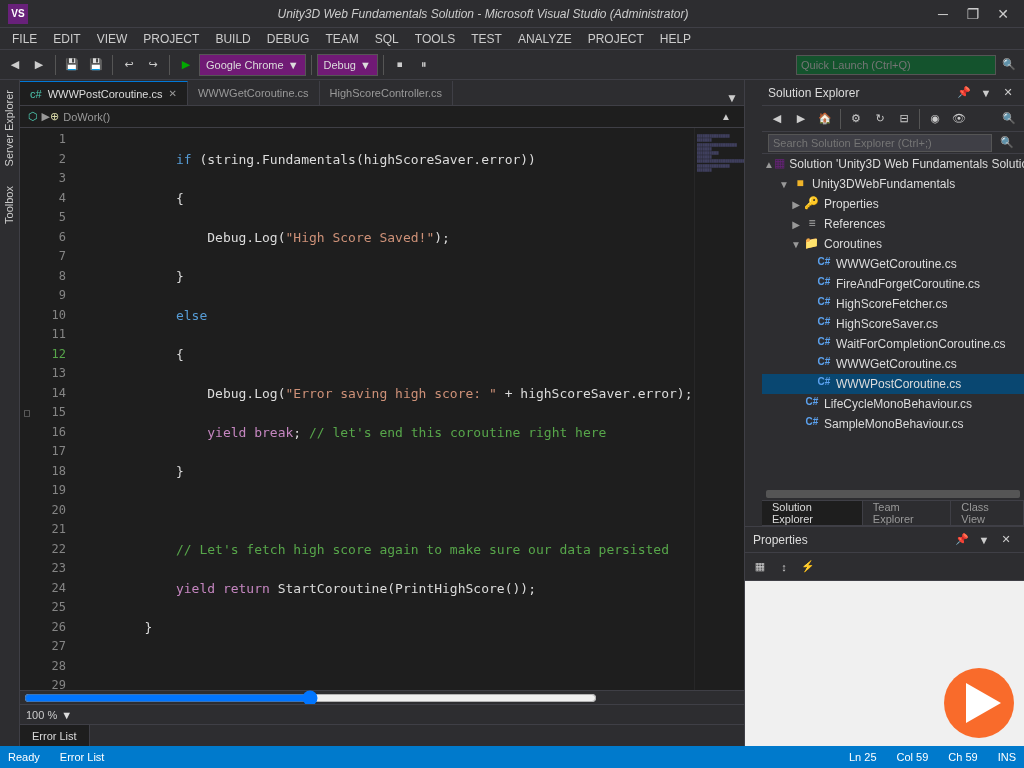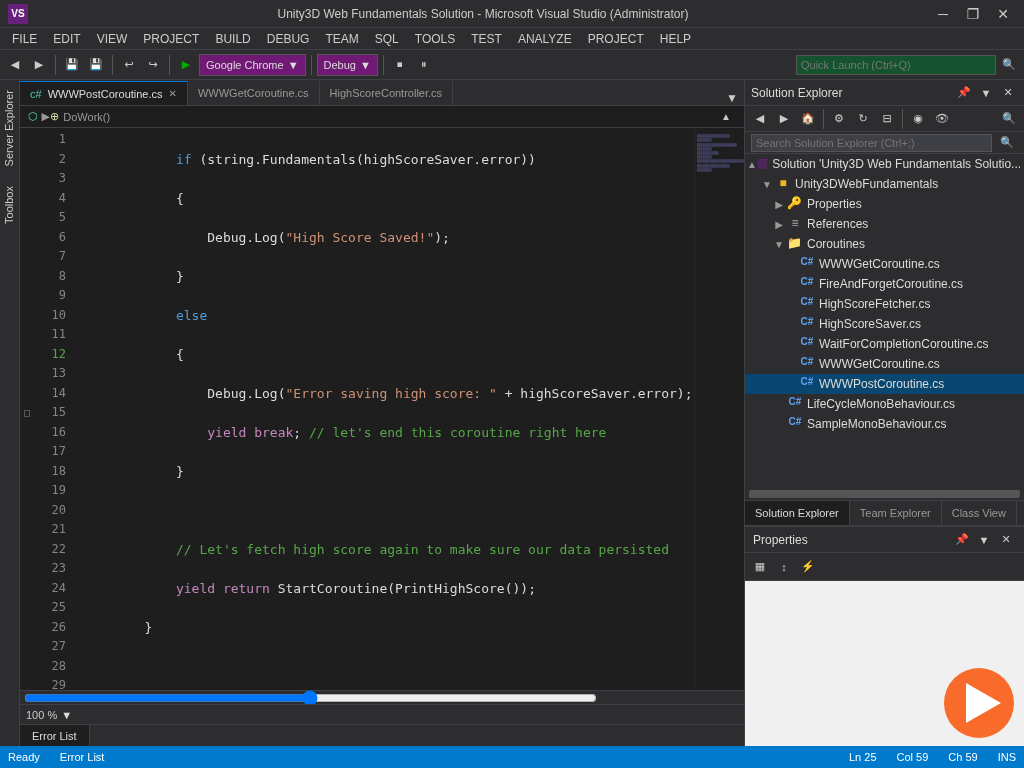--- a/index.html
+++ b/index.html
@@ -1,21 +1,21 @@
 <!DOCTYPE html>
 <html><head>
   <meta charset="utf-8">
   <style>
     * { margin: 0; padding: 0; box-sizing: border-box; }
     body { font-family: 'Segoe UI', sans-serif; font-size: 12px; background: #2d2d30; color: #dcdcdc; width: 1024px; height: 768px; overflow: hidden; display: flex; flex-direction: column; }
 
     
     .title-bar { background: #2d2d30; color: #ccc; height: 28px; display: flex; align-items: center; padding: 0 8px; font-size: 12px; border-bottom: 1px solid #3f3f46; }
     .title-bar .logo { width: 20px; height: 20px; margin-right: 8px; }
-    .title-bar-title { flex: 1; text-align: center; font-size: 12px; }
+    .title-bar-title { flex: 1; text-align: center; font-size: 12px; font-style: italic; }
     .title-bar-controls { display: flex; gap: 4px; }
     .title-bar-btn { width: 26px; height: 20px; background: transparent; border: none; color: #ccc; cursor: pointer; font-size: 14px; display: flex; align-items: center; justify-content: center; }
 
     
     .menu-bar { background: #2d2d30; height: 22px; display: flex; align-items: center; padding: 0 4px; border-bottom: 1px solid #3f3f46; }
     .menu-item { padding: 2px 8px; color: #ccc; cursor: pointer; font-size: 12px; height: 22px; display: flex; align-items: center; }
 
     
     .toolbar { background: #2d2d30; height: 30px; display: flex; align-items: center; padding: 0 4px; border-bottom: 1px solid #3f3f46; gap: 2px; }
     .toolbar-btn { height: 22px; min-width: 22px; background: transparent; border: none; color: #ccc; cursor: pointer; display: flex; align-items: center; justify-content: center; font-size: 11px; padding: 0 3px; }
@@ -301,21 +301,21 @@
       <span style="margin-left:4px;">▼</span>
     </div>
 
     <div style="height:22px;background:#2d2d30;border-top:1px solid #3f3f46;display:flex;align-items:center;">
       <div style="padding:0 12px;height:22px;display:flex;align-items:center;font-size:11px;background:#1e1e1e;color:#dcdcdc;border-right:1px solid #3f3f46;">Error List</div>
     </div>
   </div>
 
   <div class="right-panel">
 
-    <div style="flex:1;display:flex;flex-direction:column;overflow:hidden;">
+    <div style="flex:1;display:flex;flex-direction:column;overflow:hidden;margin-left:17px;">
 
       <div class="panel-title-bar">
         <span class="panel-title">Solution Explorer</span>
         <div class="panel-controls">
           <button class="panel-btn">📌</button>
           <button class="panel-btn">▼</button>
           <button class="panel-btn">✕</button>
         </div>
       </div>
 

